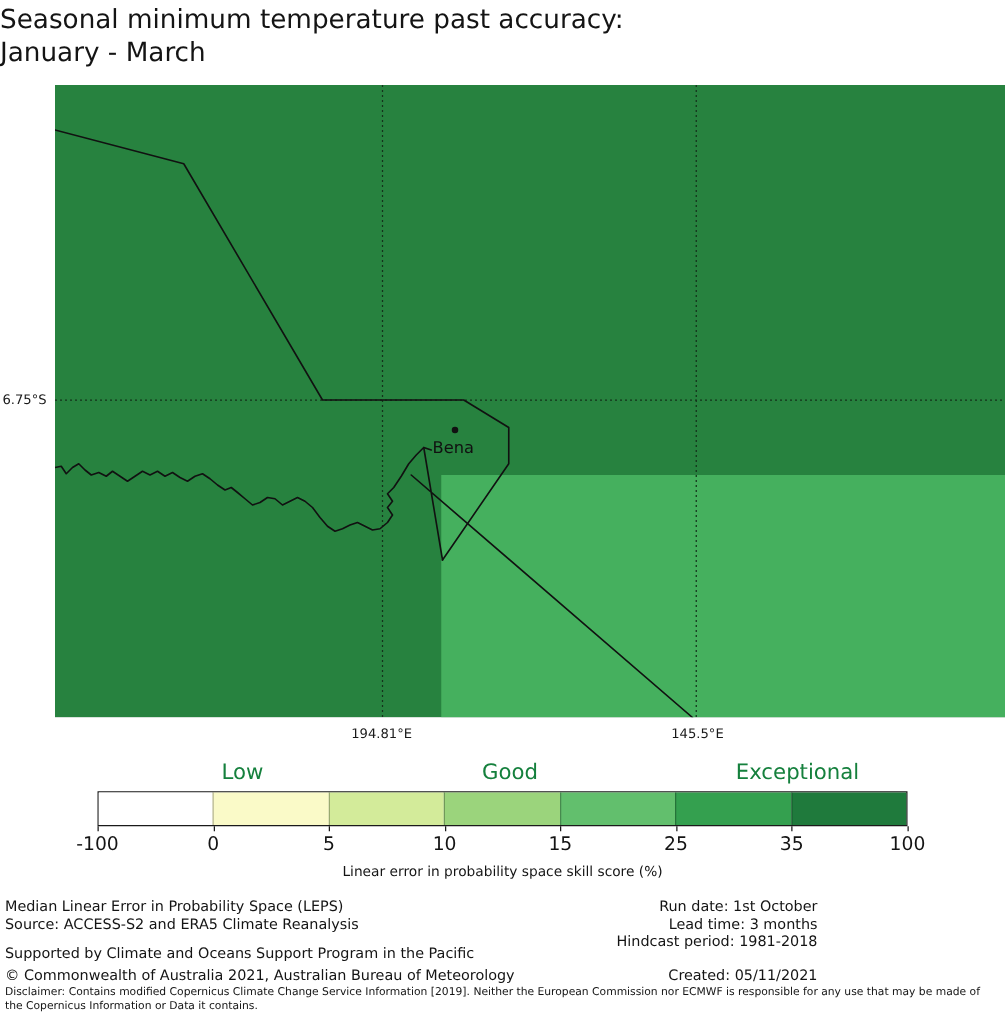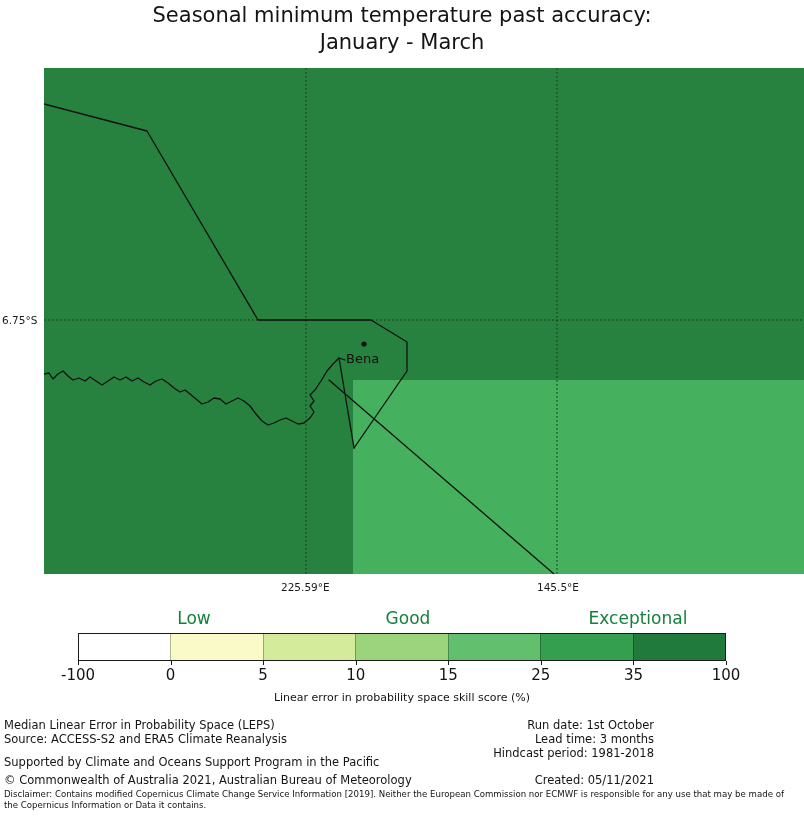--- a/index.html
+++ b/index.html
@@ -15,21 +15,21 @@
     color: #000000;
     overflow: hidden;
   }
 
   
   #title-block {
     position: absolute;
     left: 0;
     top: 2px;
     width: 804px;
-    text-align: center;
+    text-align: left;
     font-size: 21px;
     line-height: 27px;
     color: #141414;
   }
   #title-line-1, #title-line-2 { display: block; }
 
   
   #map-panel {
     position: absolute;
     left: 44px;
@@ -201,21 +201,21 @@
 
     <path d="M 295,290 L 310,380 M 285,312 L 510,506" fill="none" stroke="#111111" stroke-width="1.3" stroke-linejoin="round" stroke-linecap="round"></path>
 
     <circle cx="320" cy="276" r="2.6" fill="#111111"></circle>
   </svg>
 
   <div style="position:absolute;left:302px;top:283px;font-size:13px;color:#111111;white-space:nowrap;">Bena</div>
 </div>
 
 <div class="axis-label" id="ytick-675">6.75°S</div>
-<div class="axis-label" id="xtick-14525">225.59°E</div>
+<div class="axis-label" id="xtick-14525">194.81°E</div>
 <div class="axis-label" id="xtick-1455">145.5°E</div>
 
 <div id="colorbar-block">
 
   <div id="cb-category-row">
     <div class="cb-category" id="cb-cat-low">Low</div>
     <div class="cb-category" id="cb-cat-good">Good</div>
     <div class="cb-category" id="cb-cat-exceptional">Exceptional</div>
   </div>
 

